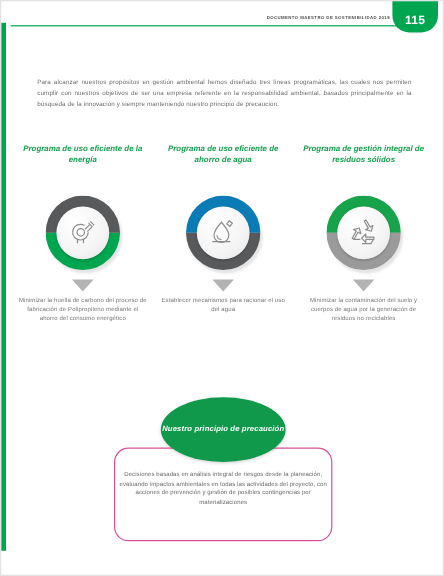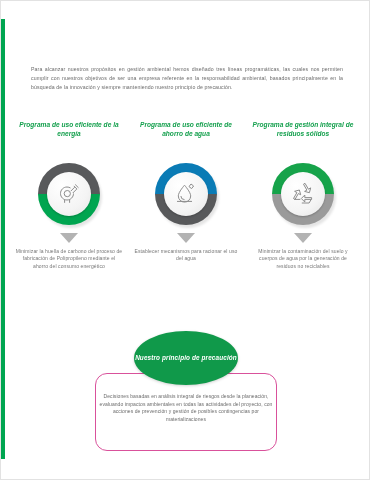--- a/index.html
+++ b/index.html
@@ -148,20 +148,25 @@
     letter-spacing:.12px;
   }
 </style>
 </head>
 <body>
 
 <div id="page">
 
   <div class="edge-bar"></div>
 
+  <div class="header">
+    <div class="hdr-rule"></div>
+    <div class="hdr-title">DOCUMENTO MAESTRO DE SOSTENIBILIDAD 2019</div>
+    <div class="page-badge">115</div>
+  </div>
 
   <div class="intro">Para alcanzar nuestros propósitos en gestión ambiental hemos diseñado tres líneas programáticas, las cuales nos permiten cumplir con nuestros objetivos de ser una empresa referente en la responsabilidad ambiental, basados principalmente en la búsqueda de la innovación y siempre manteniendo nuestro principio de precaución.</div>
 
   <div class="cols">
 
     <div class="col">
       <div class="col-title">Programa de uso eficiente de la energía</div>
       <div class="icon-wrap">
         <div class="ring-shadow"></div>
         <div class="ring">

